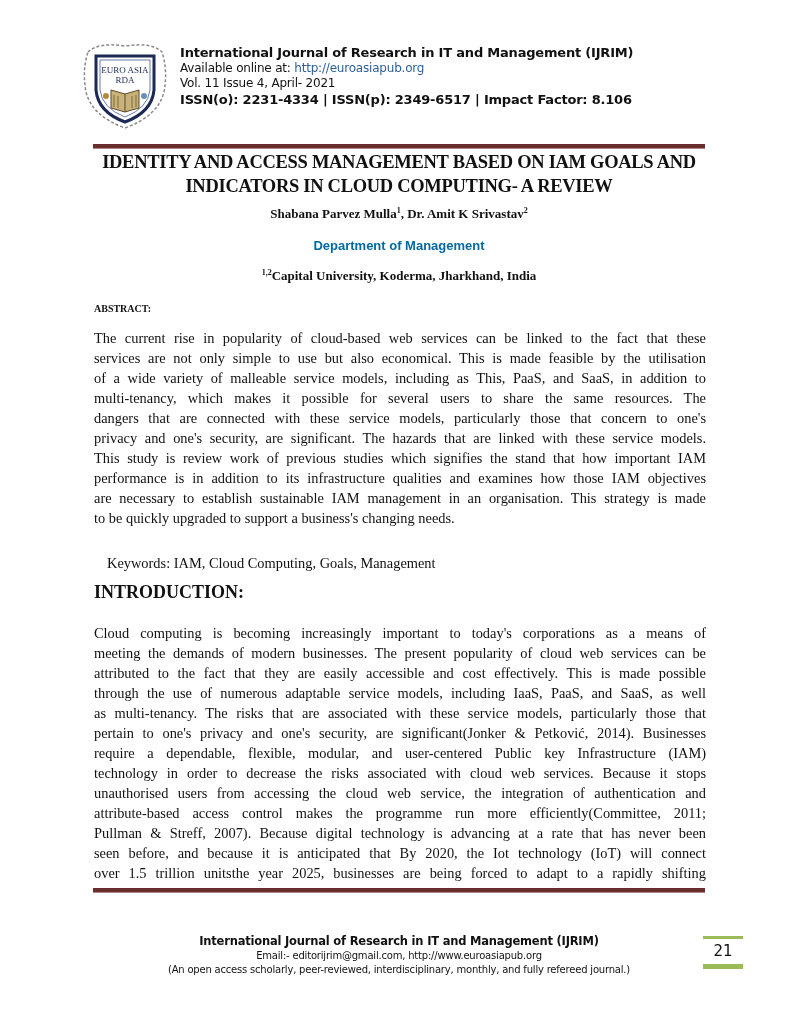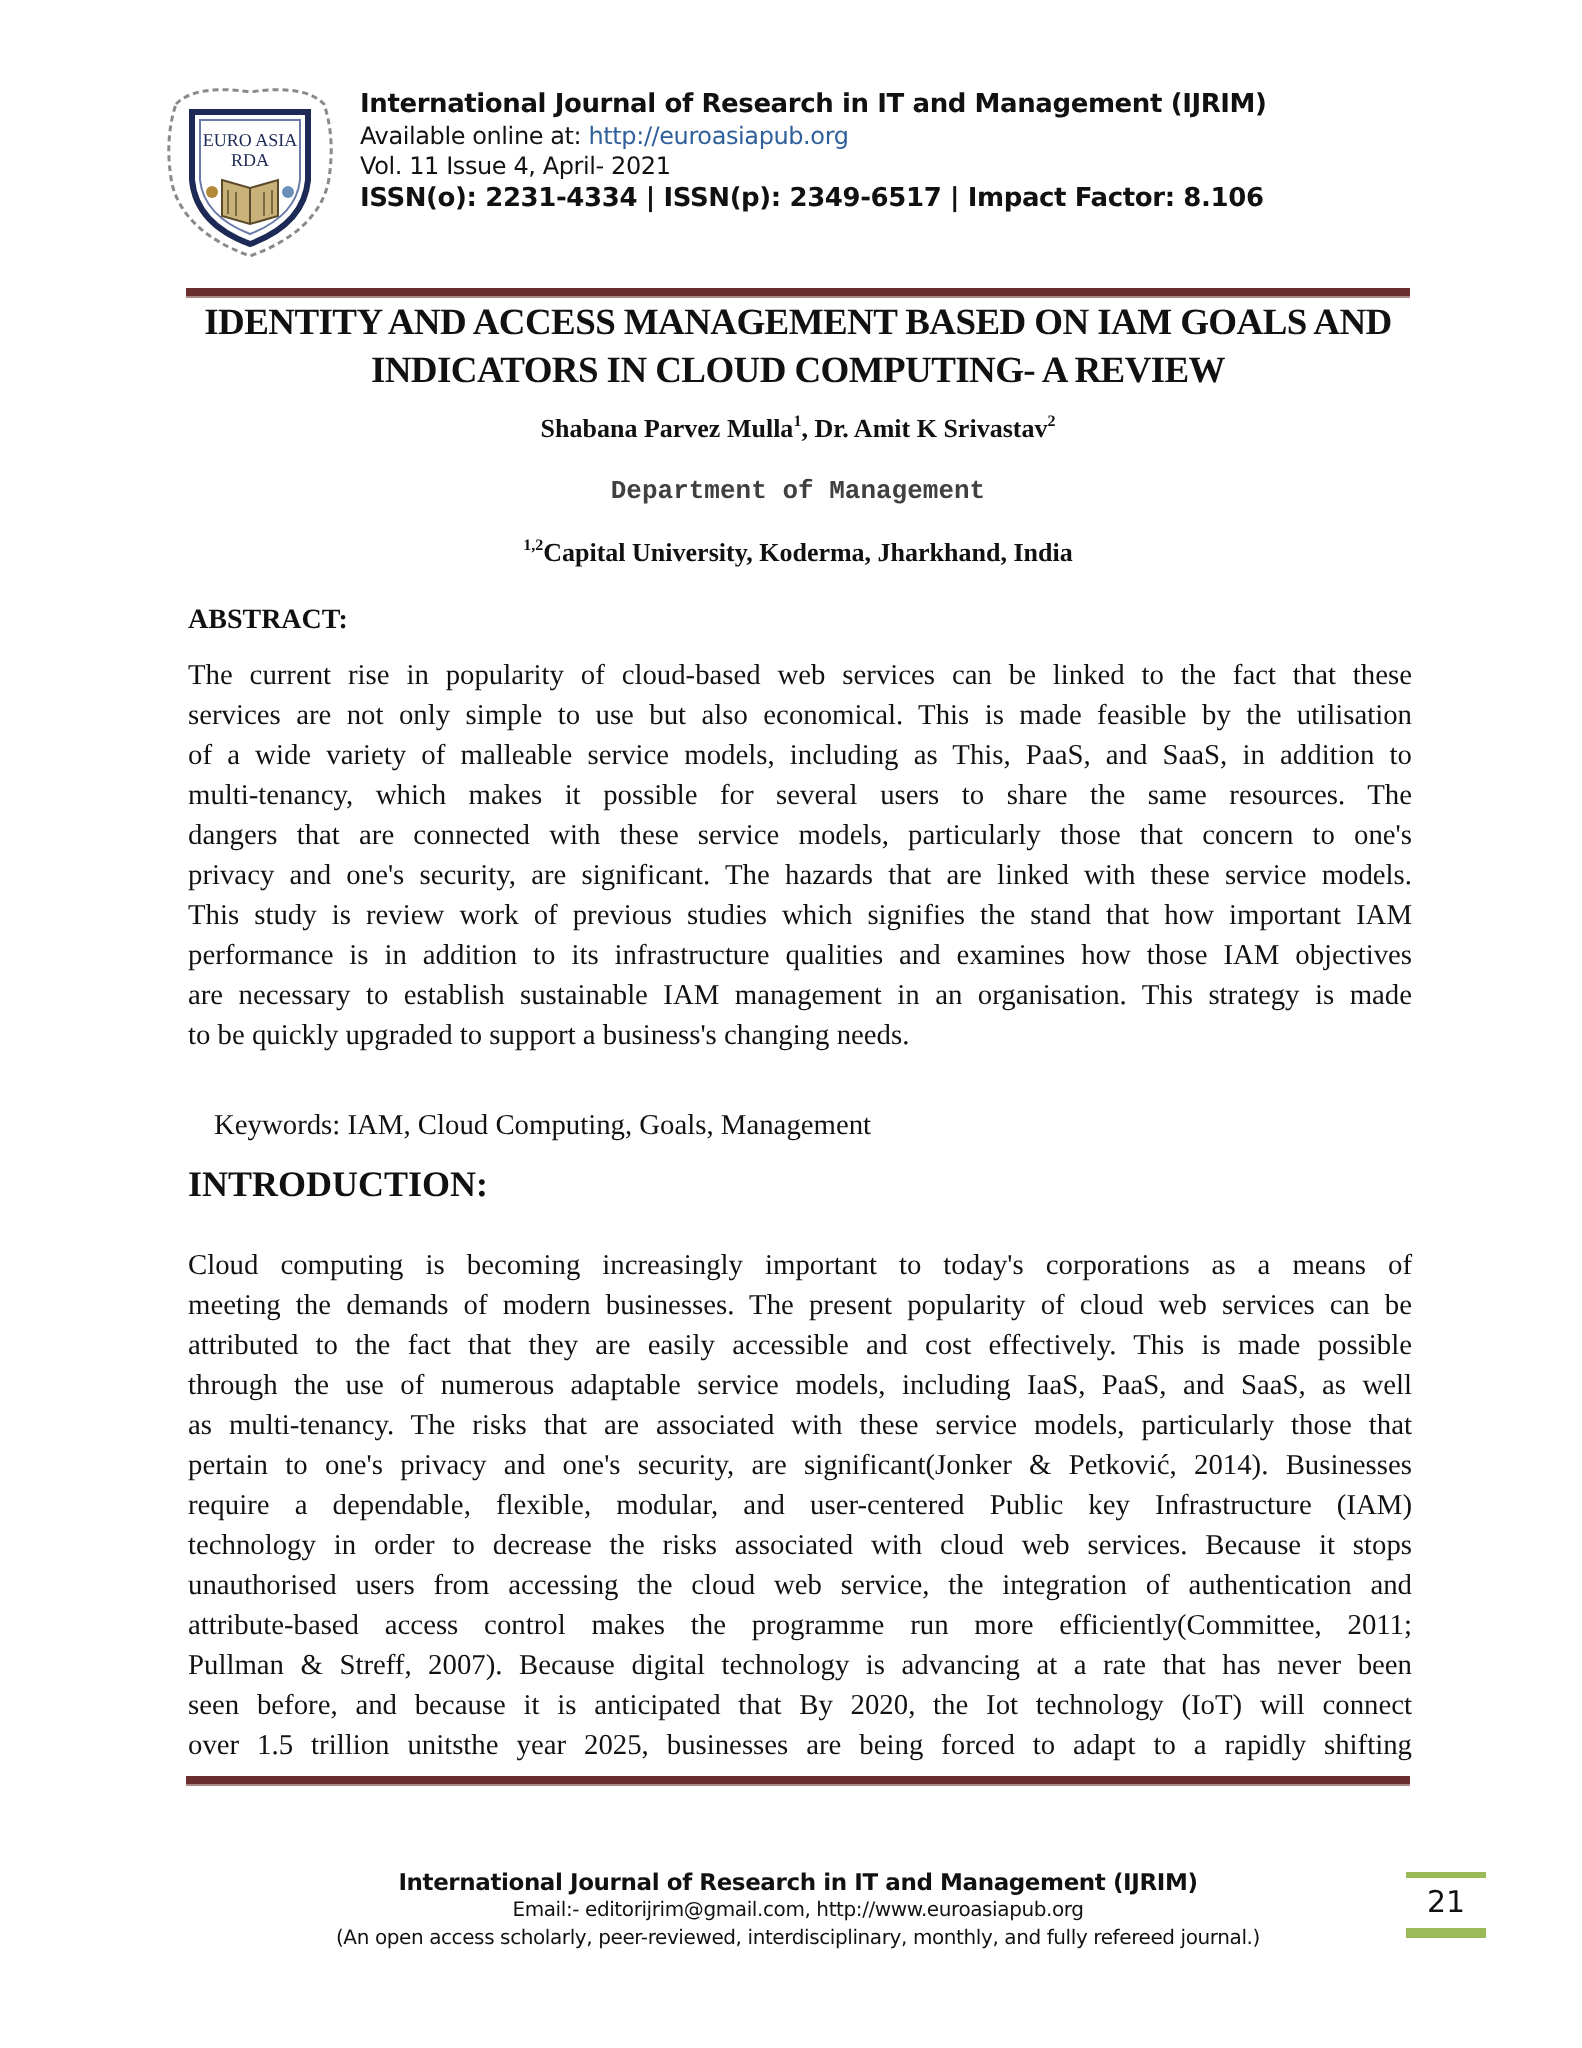--- a/index.html
+++ b/index.html
@@ -16,27 +16,27 @@
 
     .rule-top { position: absolute; left: 93px; top: 144px; width: 612px; height: 4px; background: #6b2e2e; box-shadow: 0 1px 0 #a88; }
 
     
     .title { position: absolute; left: 93px; top: 150px; width: 612px; text-align: center;
              font-family: "Liberation Serif", serif; font-weight: bold; font-size: 18.5px; line-height: 24px; letter-spacing: -0.3px; color: #111; }
     .authors { position: absolute; left: 93px; top: 206px; width: 612px; text-align: center;
                font-family: "Liberation Serif", serif; font-weight: bold; font-size: 13px; color: #111; }
     .authors sup { font-size: 8px; }
     .dept { position: absolute; left: 93px; top: 238px; width: 612px; text-align: center;
-            font-family: Liberation Mono, monospace; font-weight: bold; font-size: 13px; color: #404040; }
+            font-family: Liberation Sans, sans-serif; font-weight: bold; font-size: 13px; color: #0369a1; }
     .affil { position: absolute; left: 93px; top: 268px; width: 612px; text-align: center;
              font-family: "Liberation Serif", serif; font-weight: bold; font-size: 13px; color: #111; }
     .affil sup { font-size: 8px; }
 
     .section-head { position: absolute; left: 94px; font-family: "Liberation Serif", serif; font-weight: bold; color: #111; }
-    .abstract-head { top: 303px; font-size: 14px; }
+    .abstract-head { top: 303px; font-size: 10px; }
     .intro-head { top: 582px; font-size: 18px; }
 
     .para { position: absolute; left: 94px; width: 612px; font-family: "Liberation Serif", serif; font-size: 14.4px;
             line-height: 20px; text-align: justify; color: #111; }
     .para .ln { display: block; text-align: justify; text-align-last: justify; white-space: nowrap; }
     .para .ln.last { text-align-last: left; }
     .abstract-body { top: 328px; }
     .keywords { position: absolute; left: 107px; top: 555px; font-family: "Liberation Serif", serif; font-size: 14.4px; color: #111; }
     .intro-body { top: 623px; }
 

